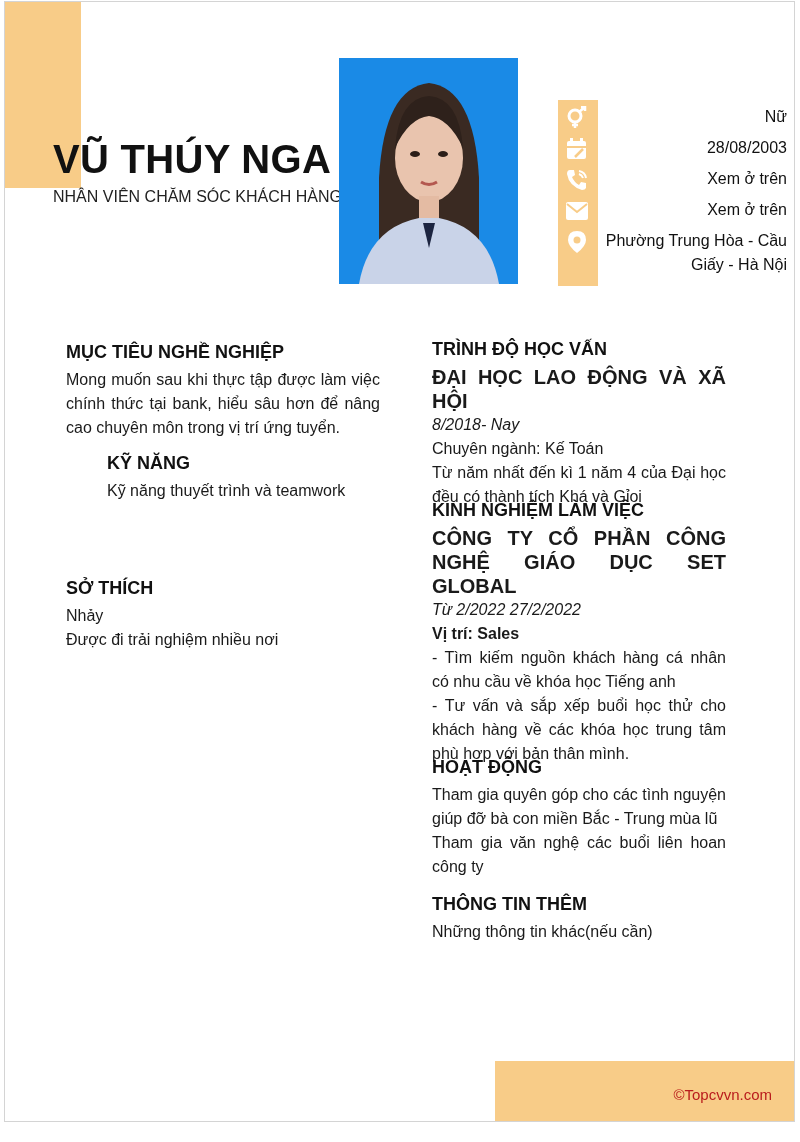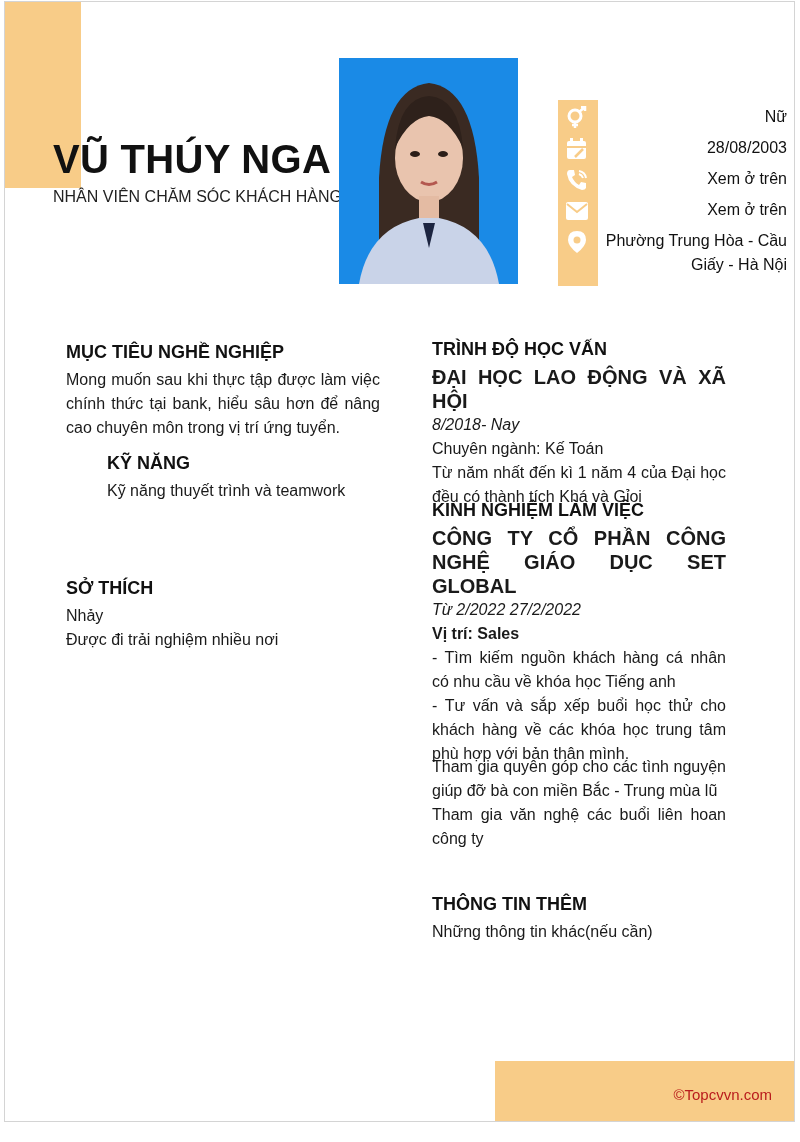--- a/index.html
+++ b/index.html
@@ -125,20 +125,21 @@
   <div class="section" style="left:427px; top:496px; width:294px;">
     <h2 class="sec-head">KINH NGHIỆM LÀM VIỆC</h2>
     <p class="sub-head">CÔNG TY CỔ PHẦN CÔNG NGHỆ GIÁO DỤC SET GLOBAL</p>
     <p class="p italic">Từ 2/2022 27/2/2022</p>
     <p class="p bold">Vị trí: Sales</p>
     <p class="p">- Tìm kiếm nguồn khách hàng cá nhân có nhu cầu về khóa học Tiếng anh</p>
     <p class="p">- Tư vấn và sắp xếp buổi học thử cho khách hàng về các khóa học trung tâm phù hợp với bản thân mình.</p>
   </div>
 
   <div class="section" style="left:427px; top:753px; width:294px;">
+    <h2 class="sec-head">HOẠT ĐỘNG</h2>
     <p class="p">Tham gia quyên góp cho các tình nguyện giúp đỡ bà con miền Bắc - Trung mùa lũ</p>
     <p class="p">Tham gia văn nghệ các buổi liên hoan công ty</p>
   </div>
 
   <div class="section" style="left:427px; top:890px; width:294px;">
     <h2 class="sec-head">THÔNG TIN THÊM</h2>
     <p class="p">Những thông tin khác(nếu cần)</p>
   </div>
 
   <div class="accent-bottom"></div>

